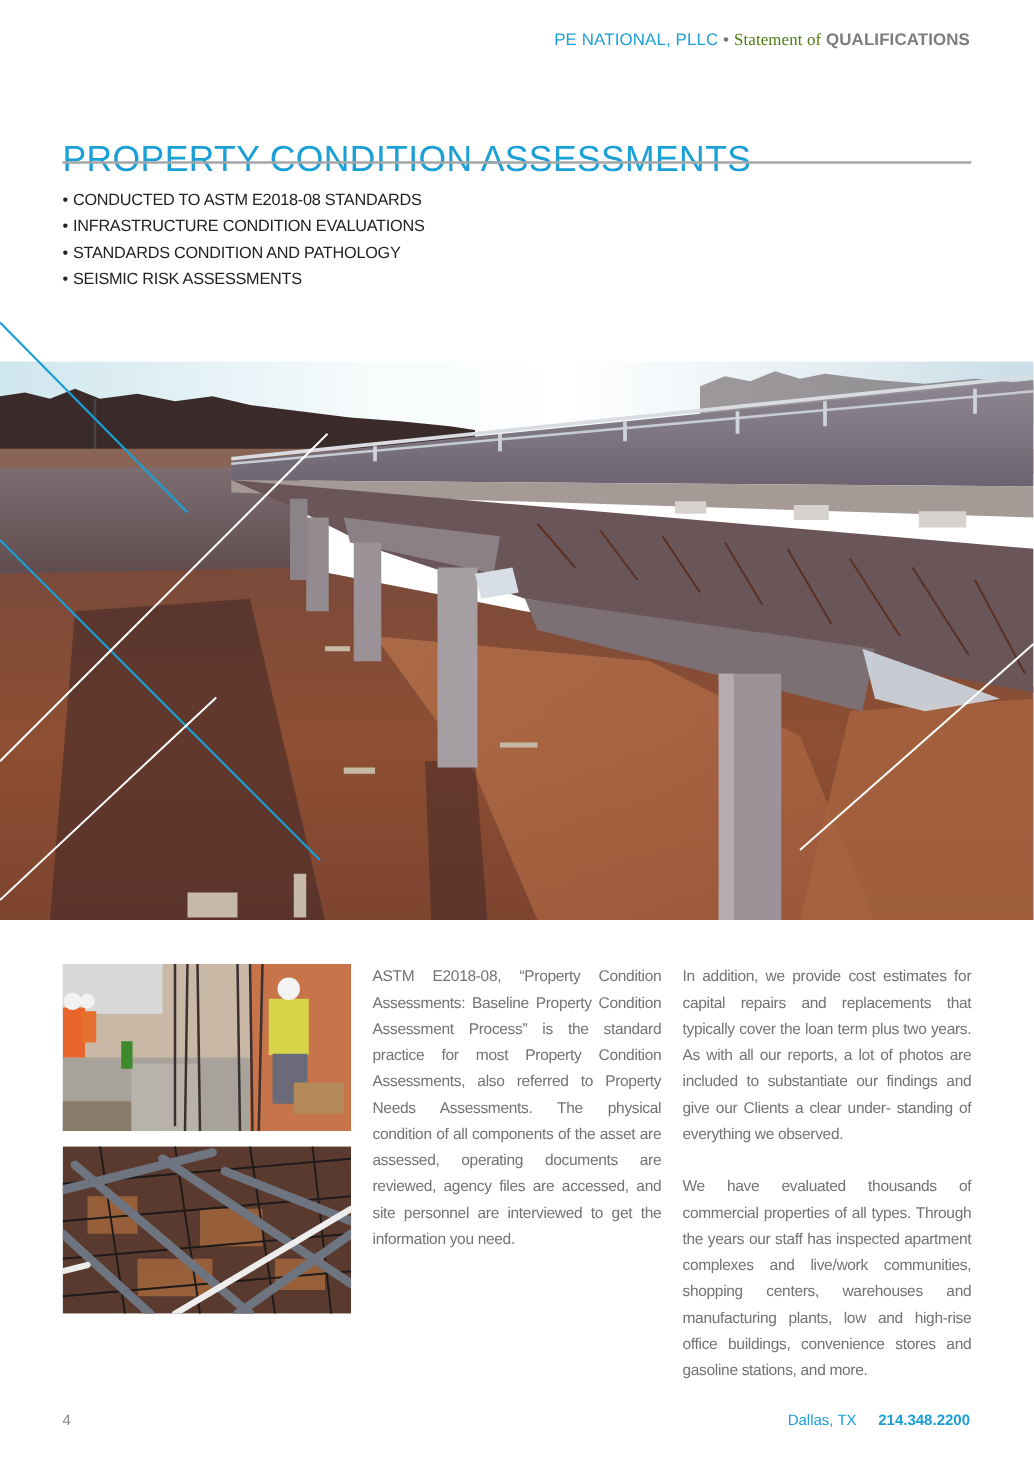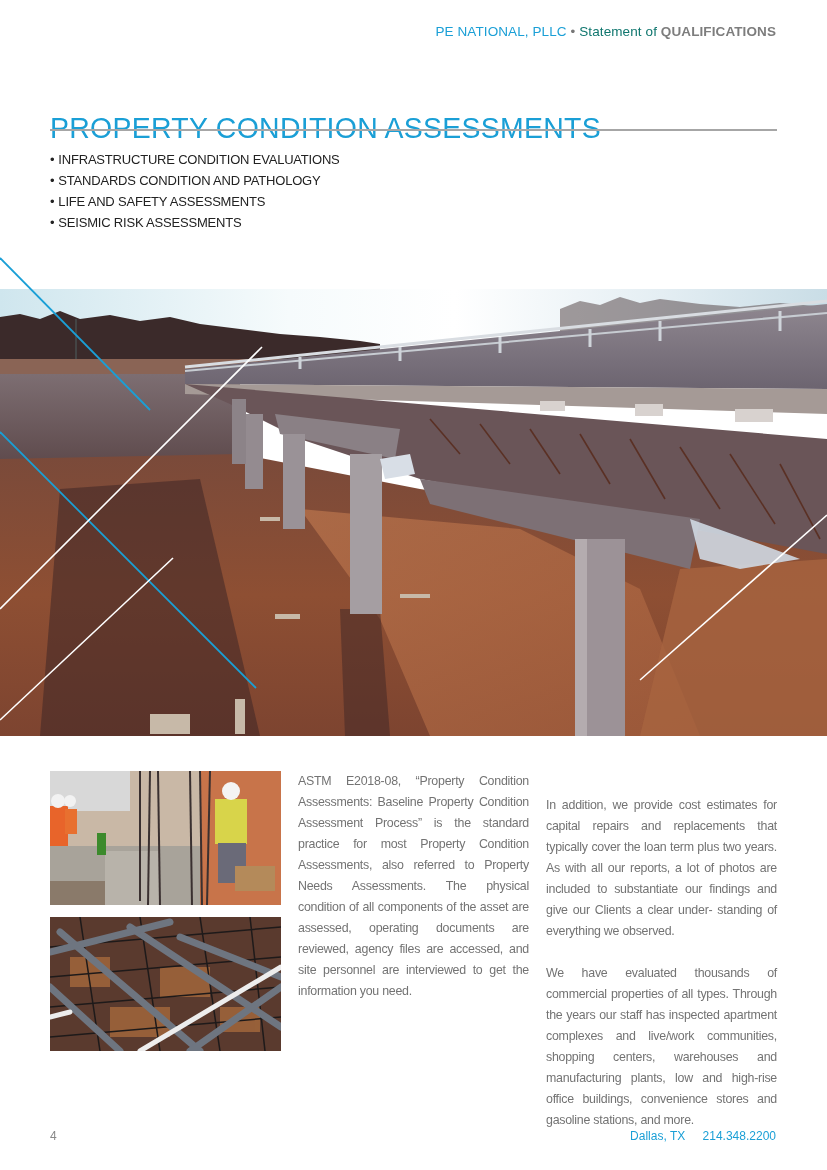--- a/index.html
+++ b/index.html
@@ -1,65 +1,65 @@
 <!DOCTYPE html>
 <html><head>
 <meta charset="utf-8">
 <style>
   html, body { margin: 0; padding: 0; background: #ffffff; }
   body { width: 827px; height: 1170px; position: relative; overflow: hidden; font-family: "Liberation Sans", sans-serif; }
   .header { position: absolute; top: 24px; right: 51px; font-size: 13.5px; letter-spacing: 0.1px; white-space: nowrap; }
   .header .brand { color: #1a9fd6; }
   .header .dot { color: #777; }
-  .header .sub { color: #0f766e; }
+  .header .sub { color: #4d7c0f; font-family: Liberation Serif, serif; }
   .header .strong { color: #7d7d7d; font-weight: bold; text-align: right; }
   .title { position: absolute; left: 50px; top: 93px; font-size: 29px; color: #1a9fd6; letter-spacing: 0.3px; font-weight: normal; white-space: nowrap; transform: scaleX(0.98); transform-origin: left; }
   .title-rule { position: absolute; left: 50px; top: 129px; width: 727px; height: 2px; background: #a6a6a6; }
   .bullets { position: absolute; left: 50px; top: 149px; margin: 0; padding: 0; list-style: none; }
   .bullets li { font-size: 13px; color: #222; line-height: 21px; white-space: nowrap; letter-spacing: -0.2px; }
   .bullets li .b { margin-right: 4px; }
 
   .hero { position: absolute; left: 0; top: 289px; width: 827px; height: 447px; overflow: hidden;
     background:
       linear-gradient(180deg, rgba(0,0,0,0) 0%, rgba(0,0,0,0) 100%);
   }
   .hero svg { display: block; }
   .overlay { position: absolute; left: 0; top: 0; width: 827px; height: 1170px; pointer-events: none; }
 
   .thumb { position: absolute; left: 50px; width: 231px; overflow: hidden; }
   .thumb1 { top: 771px; height: 134px; }
   .thumb2 { top: 917px; height: 134px; }
 
   .col { position: absolute; top: 771px; width: 231px; font-family: "Liberation Sans", sans-serif; font-size: 12.4px; line-height: 21px; color: #737373; text-align: justify; letter-spacing: -0.25px; }
   .col1 { left: 298px; }
-  .col2 { left: 546px; margin-top: 24px; }
+  .col2 { left: 546px; }
   .col p { margin: 0 0 21px 0; }
 
   .page-num { position: absolute; left: 50px; top: 1129px; font-size: 12px; color: #888; }
   .footer-right { position: absolute; right: 51px; top: 1129px; font-size: 12px; color: #1a9fd6; white-space: nowrap; }
   .footer-right .city { margin-right: 14px; }
-  .footer-right .phone { font-weight: normal; margin-top: 32px; }
+  .footer-right .phone { font-weight: bold; margin-top: 32px; }
 </style>
 </head>
 <body>
 
 <div class="header">
   <span class="brand">PE NATIONAL, PLLC</span>
   <span class="dot">•</span>
   <span class="sub">Statement of</span>
   <span class="strong">QUALIFICATIONS</span>
 </div>
 
 <h1 class="title">PROPERTY CONDITION ASSESSMENTS</h1>
 <div class="title-rule"></div>
 
 <ul class="bullets">
+  <li><span class="b">•</span><span>CONDUCTED TO ASTM E2018-08 STANDARDS</span></li>
   <li><span class="b">•</span><span>INFRASTRUCTURE CONDITION EVALUATIONS</span></li>
   <li><span class="b">•</span><span>STANDARDS CONDITION AND PATHOLOGY</span></li>
-  <li><span class="b">•</span><span>LIFE AND SAFETY ASSESSMENTS</span></li>
   <li><span class="b">•</span><span>SEISMIC RISK ASSESSMENTS</span></li>
 </ul>
 
 <div class="hero" aria-label="bridge-construction-photo">
   <svg width="827" height="447" viewBox="0 0 827 447" xmlns="http://www.w3.org/2000/svg">
     <defs>
       <linearGradient id="sky" x1="0" y1="0" x2="1" y2="0">
         <stop offset="0" stop-color="#cfe6ee"></stop>
         <stop offset="0.35" stop-color="#f6fbfc"></stop>
         <stop offset="0.55" stop-color="#ffffff"></stop>

